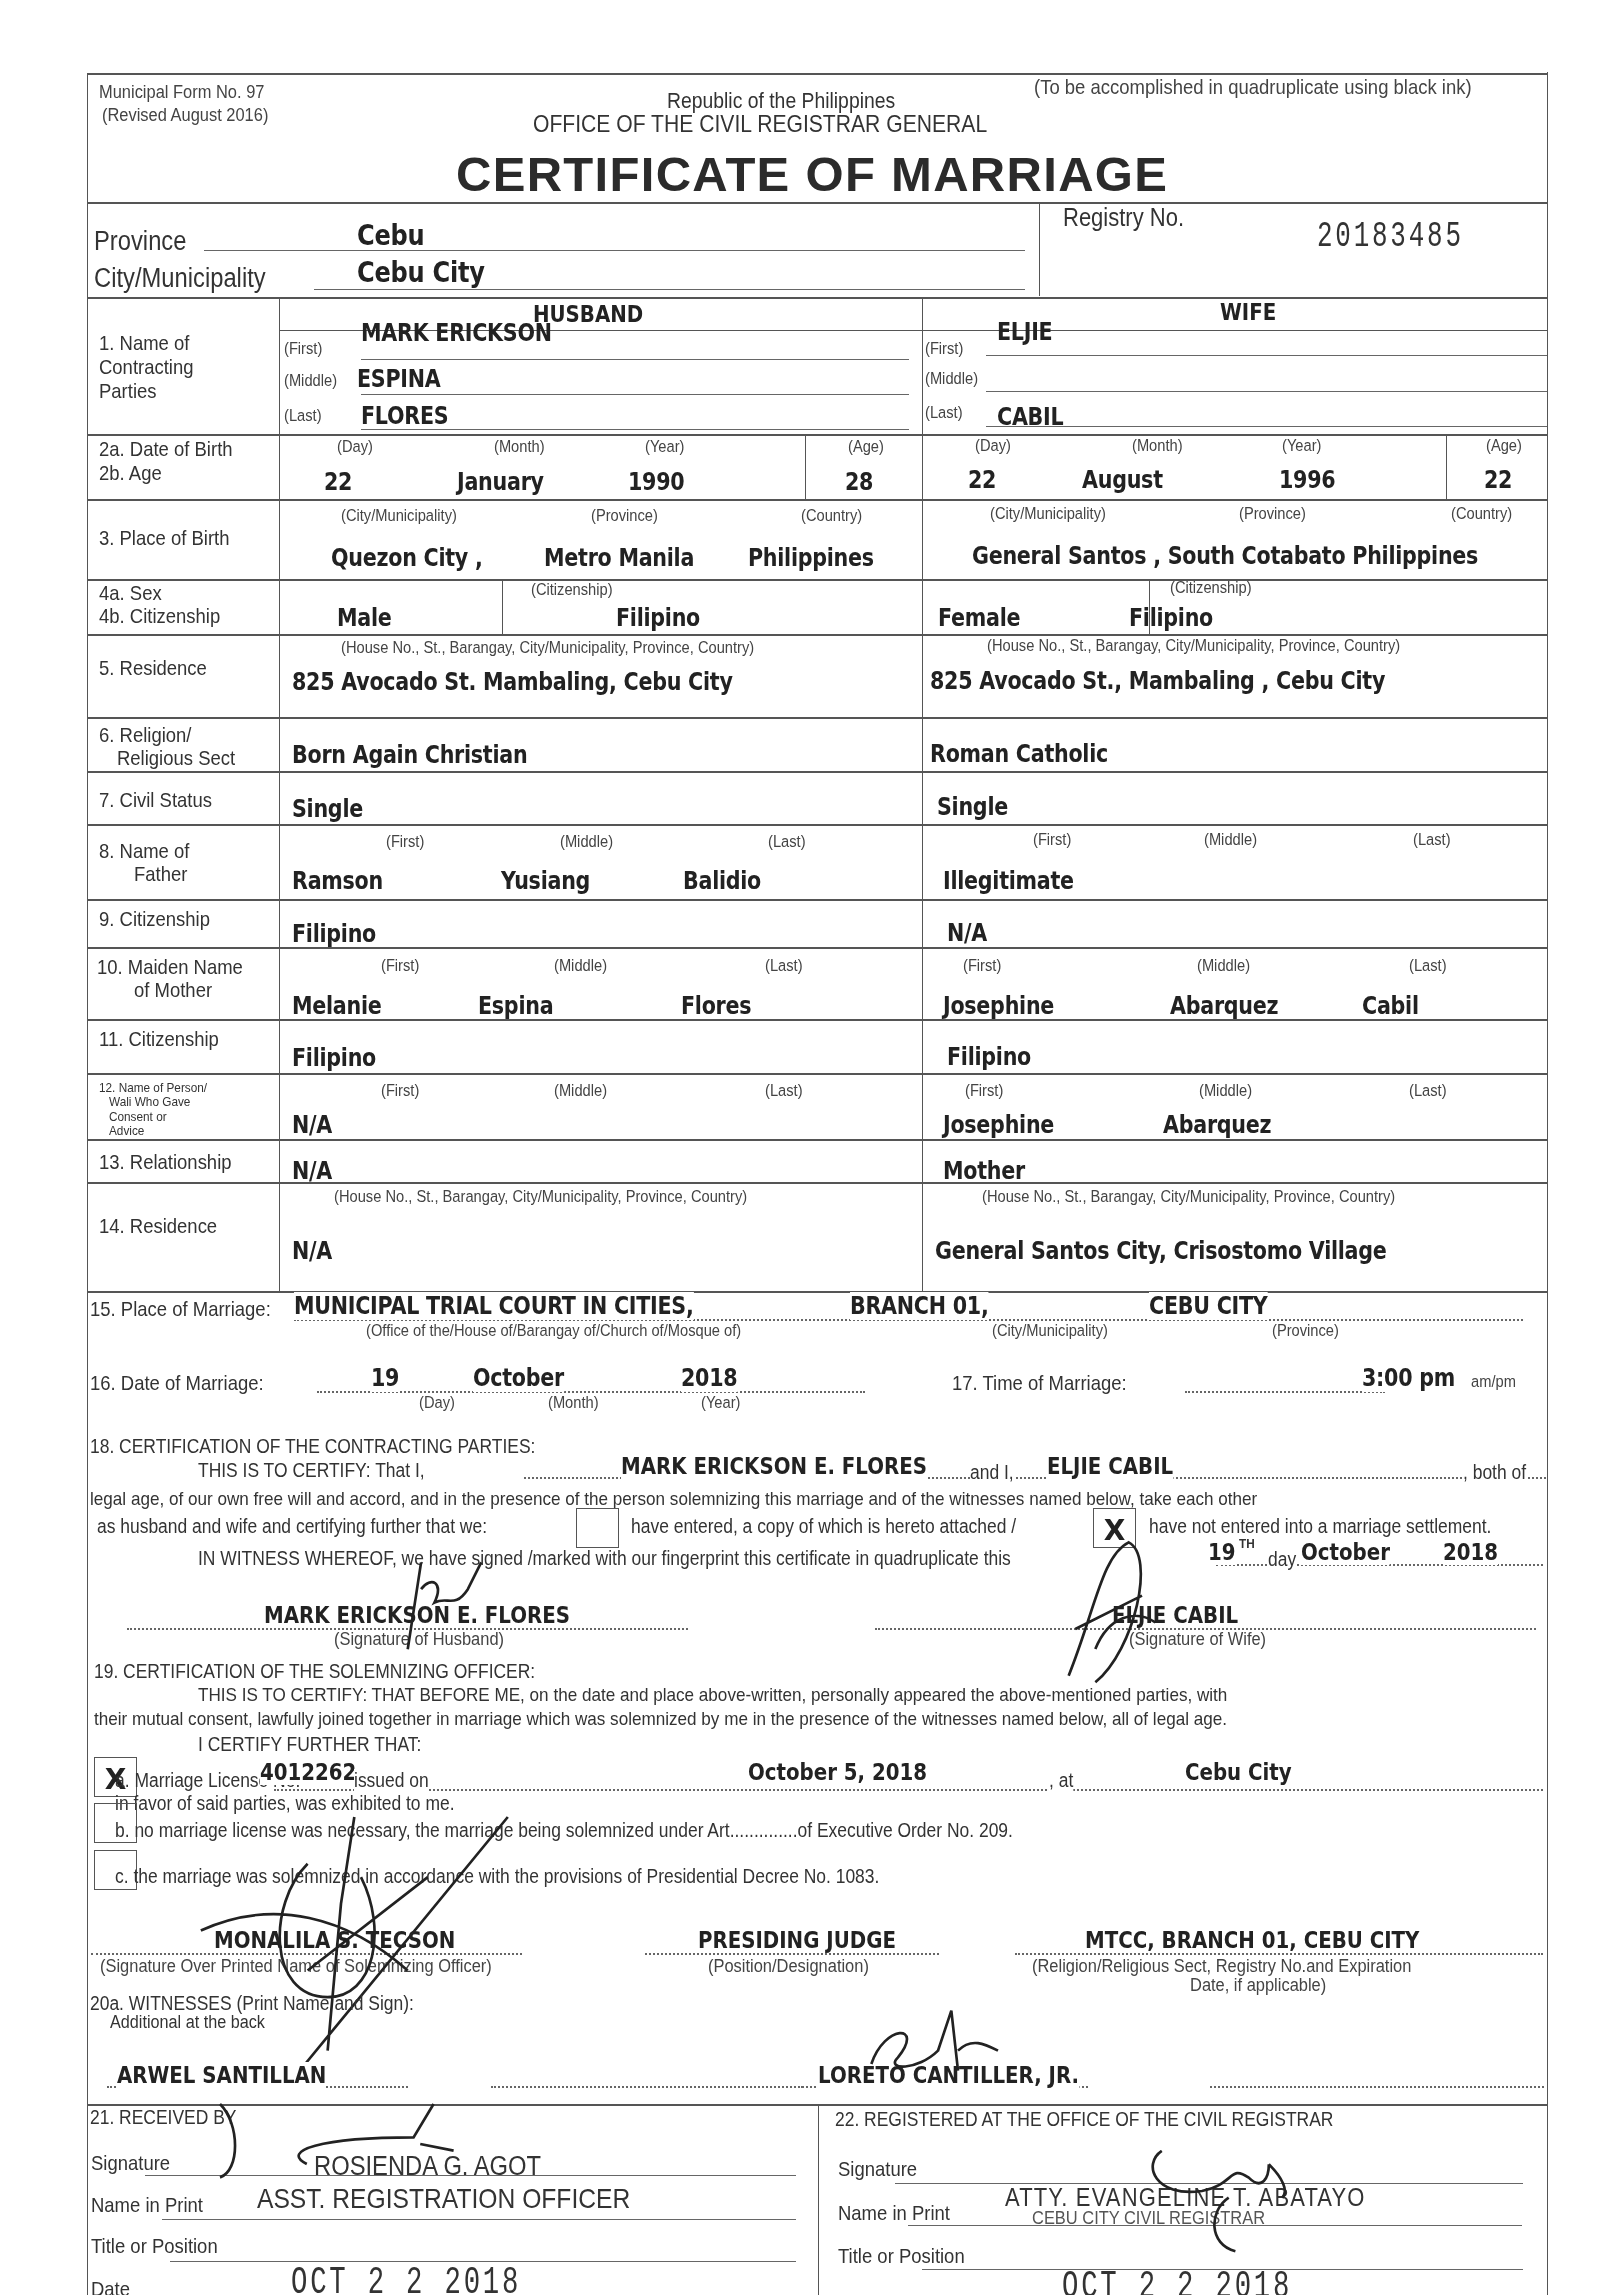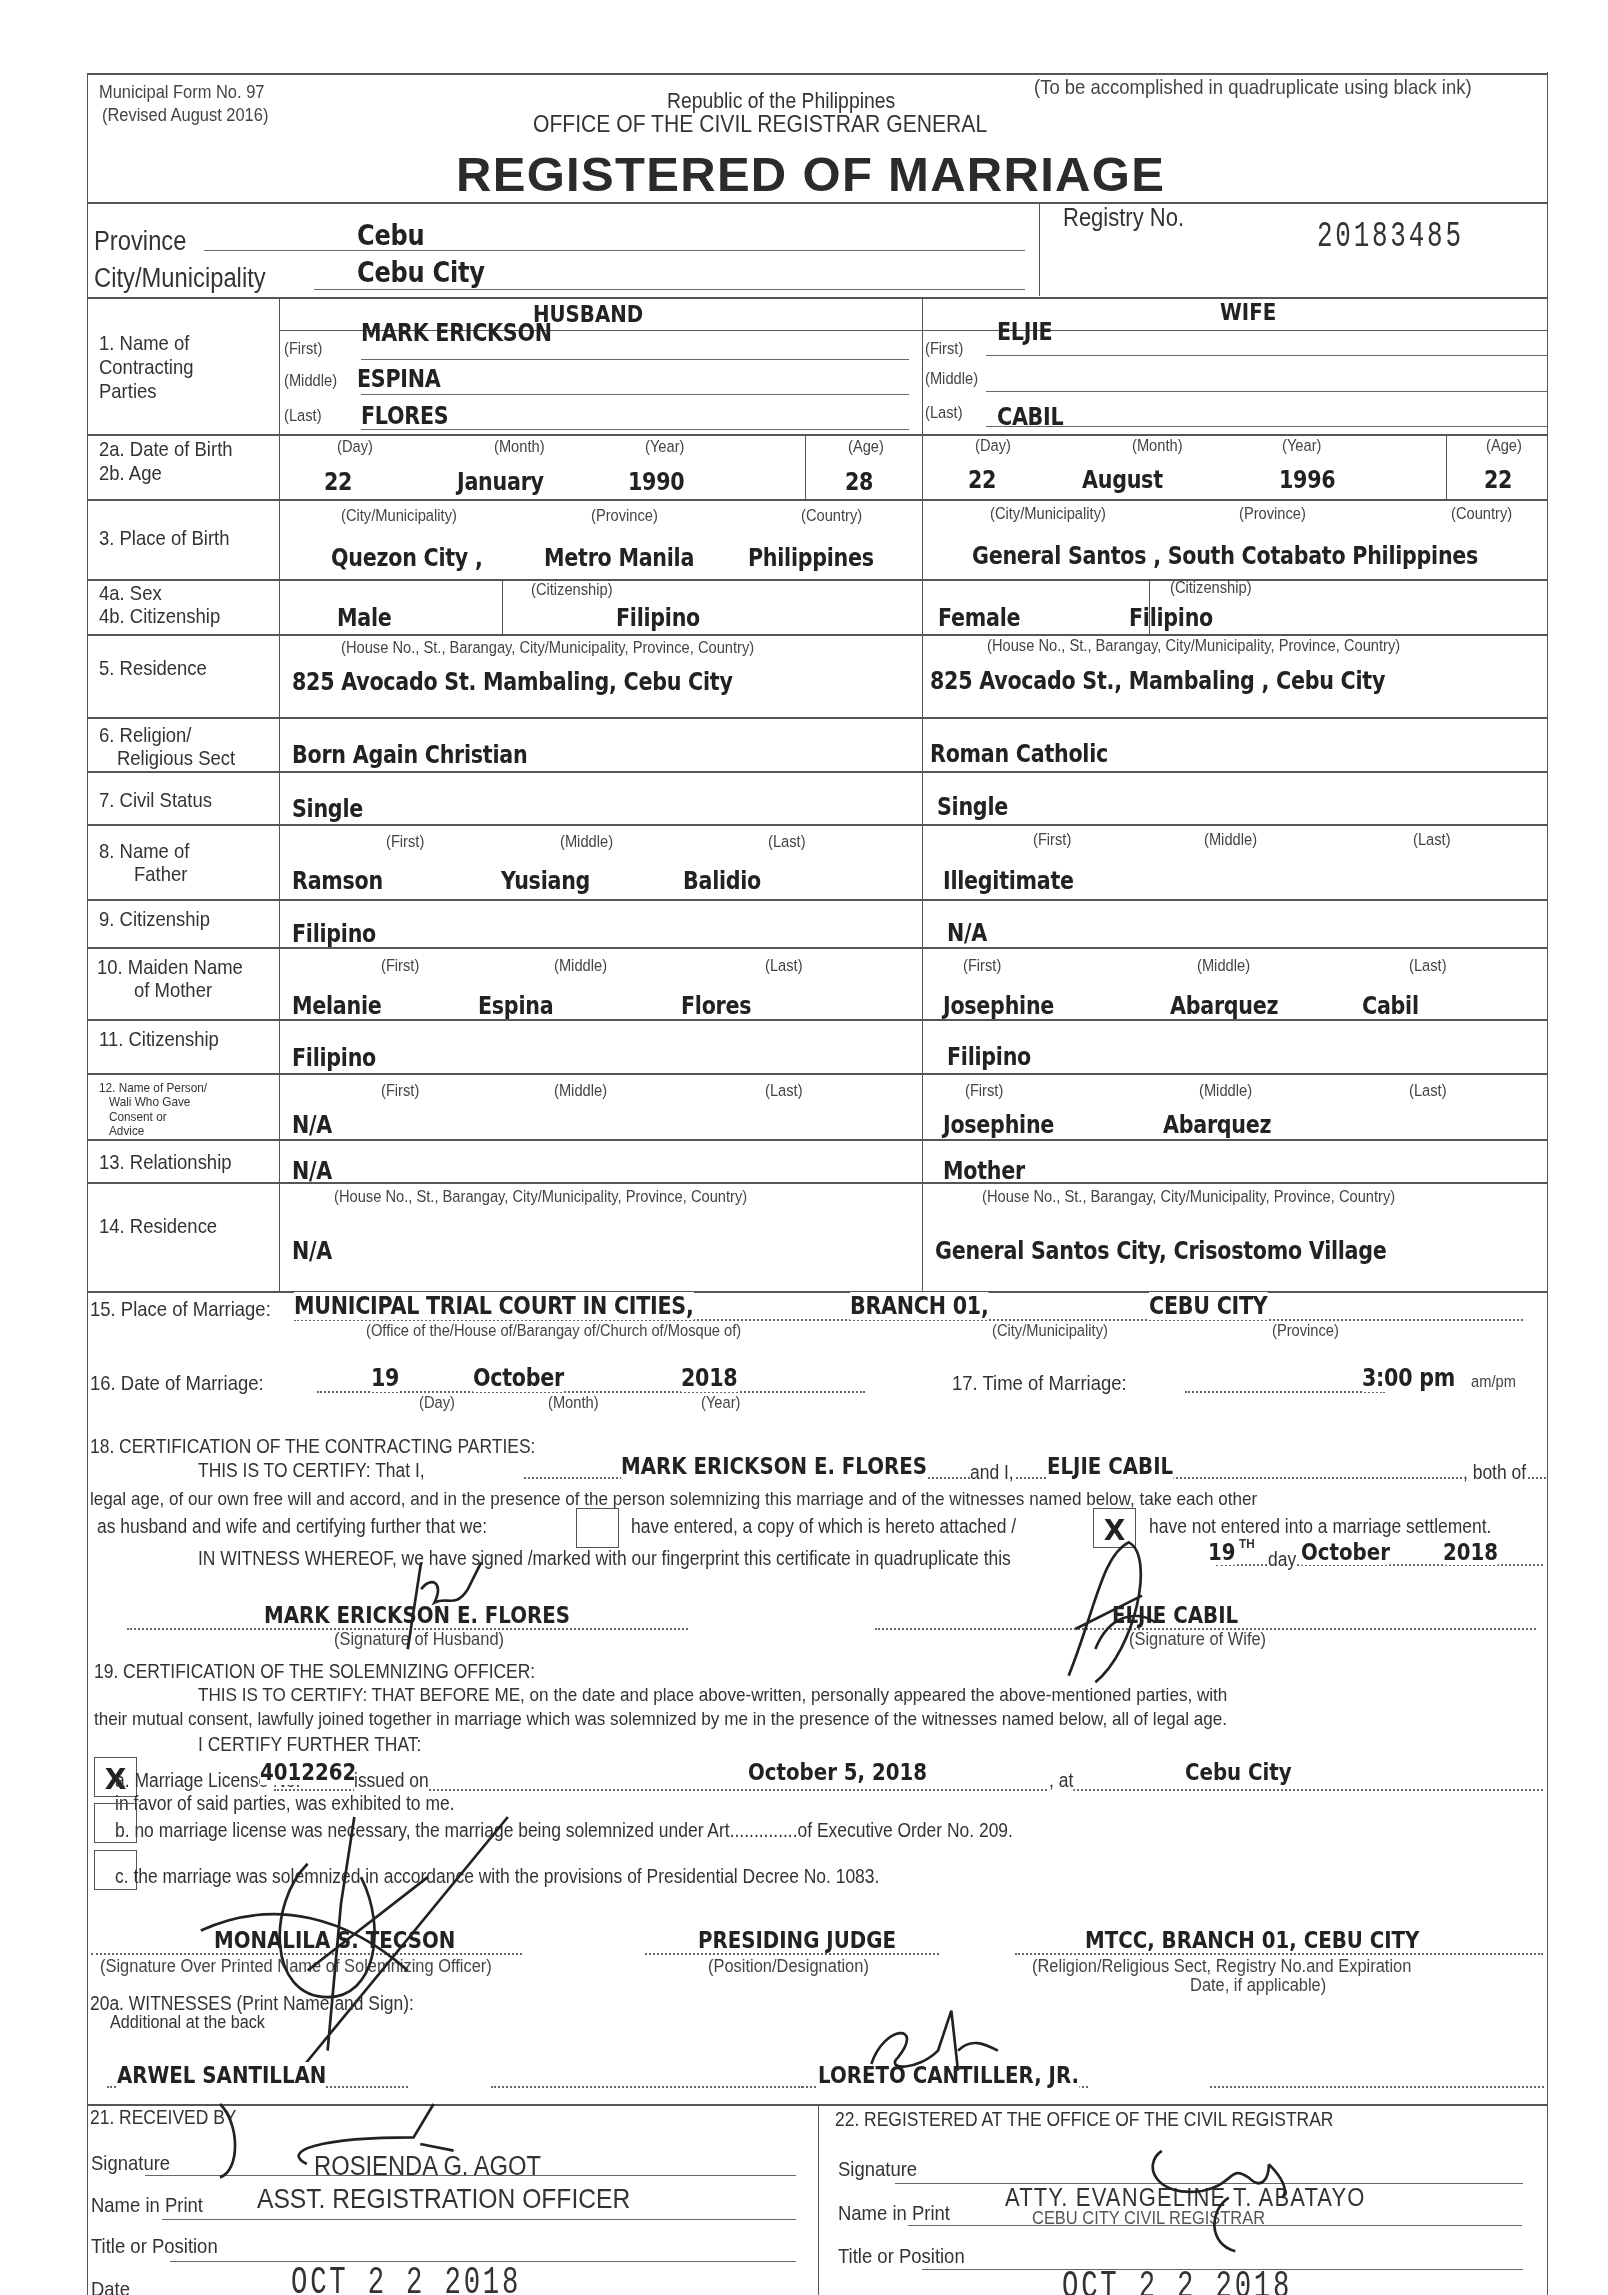--- a/index.html
+++ b/index.html
@@ -25,21 +25,21 @@
 
 <div class="vline" style="left:87px; top:73px; height:2222px;"></div>
 <div class="vline" style="left:1547px; top:72px; height:2223px;"></div>
 <div class="hline" style="left:87px; top:73px; width:1461px;"></div>
 
 <div class="abs sm" style="left:99px; top:81px; font-size:18.7px;">Municipal Form No. 97</div>
 <div class="abs sm" style="left:102px; top:104px; font-size:18.7px;">(Revised August 2016)</div>
 <div class="abs lbl" style="left:667px; top:88px; font-size:22px;">Republic of the Philippines</div>
 <div class="abs lbl" style="left:533px; top:110px; font-size:24px;">OFFICE OF THE CIVIL REGISTRAR GENERAL</div>
 <div class="abs sm" style="left:1034px; top:75px; font-size:21px;">(To be accomplished in quadruplicate using black ink)</div>
-<div class="abs title-main" style="left:456px; top:146px;">REGISTERED OF MARRIAGE</div>
+<div class="abs title-main" style="left:456px; top:146px;">CERTIFICATE OF MARRIAGE</div>
 
 <div class="hline" style="left:87px; top:202px; width:1461px;"></div>
 <div class="vline" style="left:1039px; top:202px; height:94px;"></div>
 
 <div class="abs lbl" style="left:94px; top:226px; font-size:27px;">Province</div>
 <div class="uline" style="left:204px; top:250px; width:821px;"></div>
 <div class="abs val" style="left:357px; top:219px; font-size:28px;">Cebu</div>
 
 <div class="abs lbl" style="left:94px; top:263px; font-size:27px;">City/Municipality</div>
 <div class="uline" style="left:314px; top:289px; width:711px;"></div>

